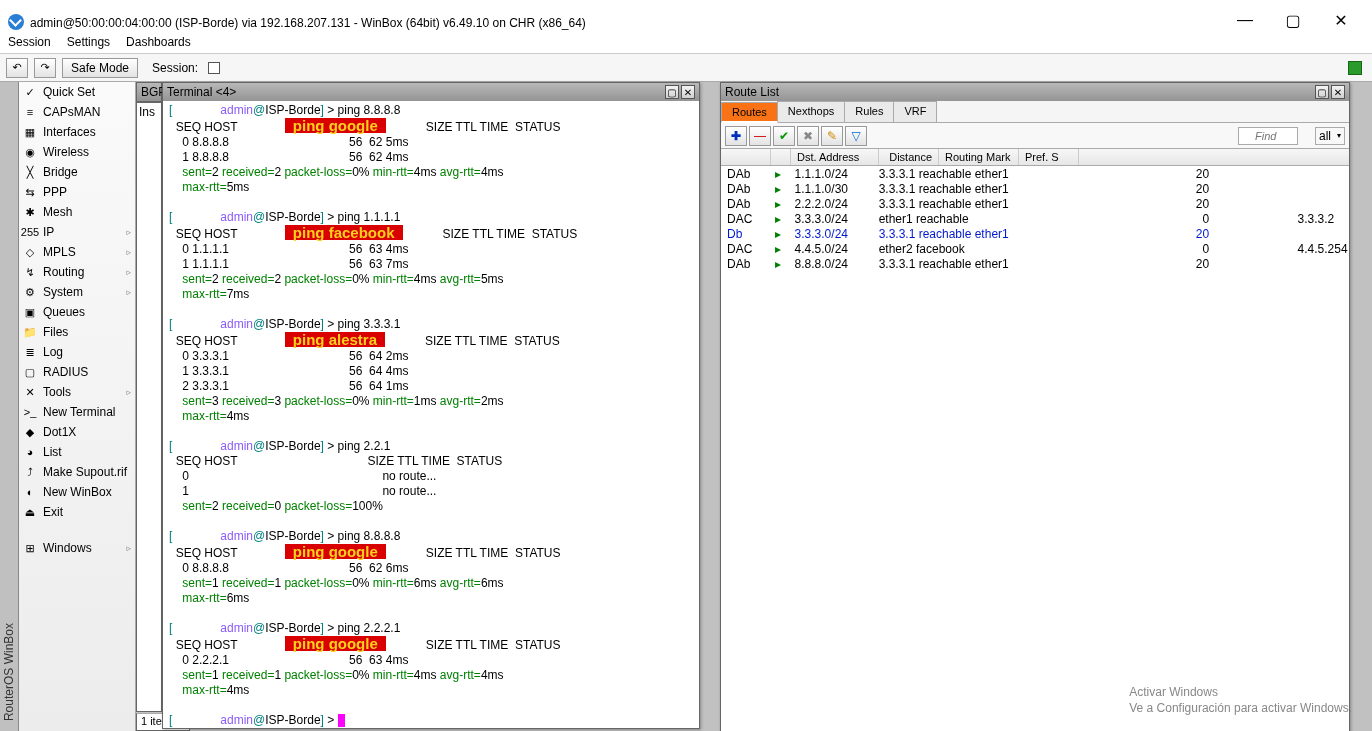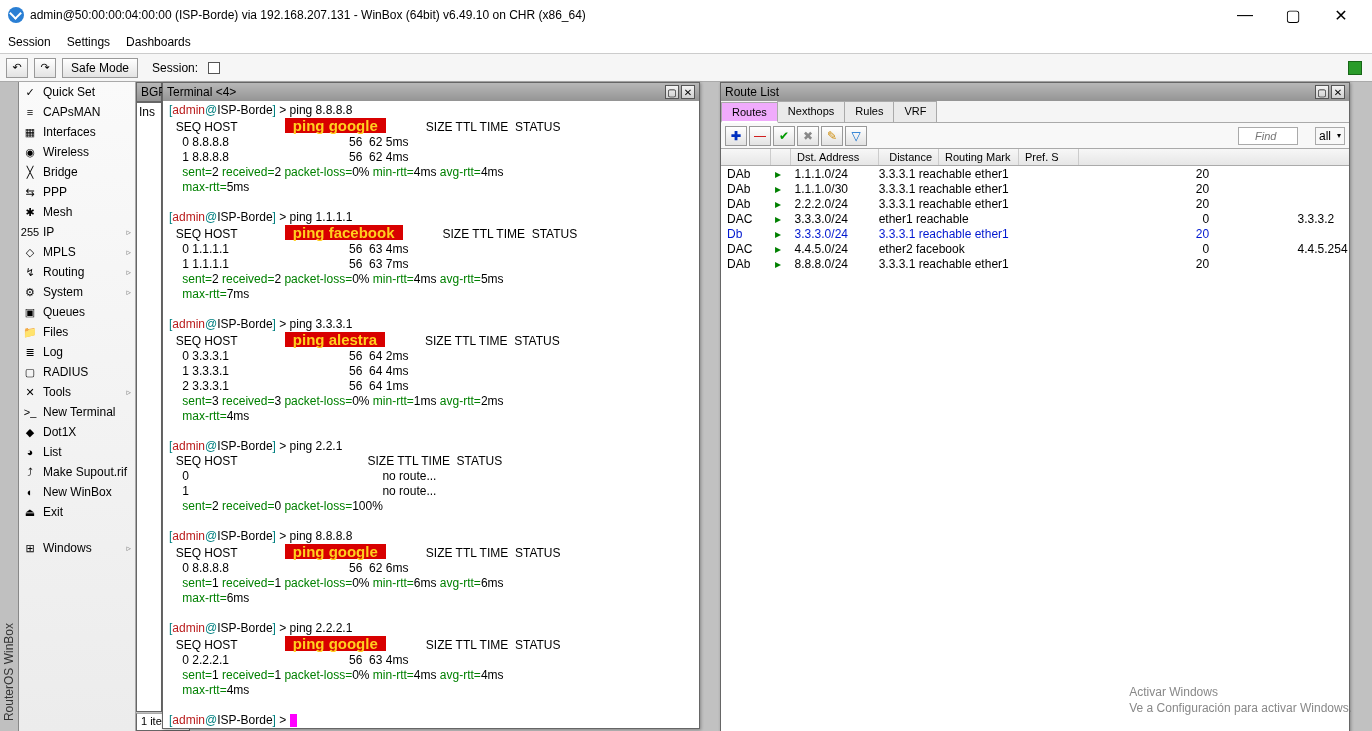--- a/index.html
+++ b/index.html
@@ -1,17 +1,17 @@
 <!DOCTYPE html>
 <html><head>
 <meta charset="utf-8">
 <style>
 * { margin: 0; padding: 0; box-sizing: border-box; font-family: "Segoe UI", Tahoma, sans-serif; font-size: 12px; }
 body { background: #fff; overflow: hidden; width: 1372px; height: 731px; }
-.titlebar { height: 30px; display: flex; align-items: center; padding: 0 8px; color: #000; }
+.titlebar { height: 30px; display: flex; align-items: flex-end; padding: 0 8px; color: #000; }
 .titlebar .logo { width: 16px; height: 16px; border-radius: 50%; background:#2a7fd4; margin-right:6px; position:relative;}
 .titlebar .logo::after{content:"";position:absolute;width:7px;height:7px;border:2px solid #fff;border-top:0;border-right:0;left:3px;top:2px;transform:rotate(-45deg);}
 .titlebar .title { flex: 1; }
 .winbtns { display: flex; gap: 18px; margin-right: 8px; }
 .winbtns span { width: 30px; text-align:center; font-size: 16px; cursor:pointer; }
 .menubar { height: 24px; display: flex; align-items: center; padding: 0 8px; gap: 16px; border-bottom: 1px solid #ccc; }
 .menubar span { cursor:pointer; }
 .toolbar { height: 28px; display: flex; align-items: center; padding: 0 6px; gap: 6px; border-bottom: 1px solid #aaa; background:#f6f6f6; }
 .tbtn { width: 22px; height: 20px; border: 1px solid #999; background: linear-gradient(#fff,#e3e3e3); display:flex; align-items:center; justify-content:center; font-size:11px; cursor:pointer;}
 .safe { height: 20px; padding: 0 8px; border: 1px solid #999; background: linear-gradient(#fff,#e3e3e3); display:flex; align-items:center; cursor:pointer;}
@@ -25,28 +25,28 @@
 .sb-item { height: 20px; display:flex; align-items:center; padding: 0 4px; gap: 6px; cursor:pointer; }
 .sb-icon { width: 14px; height: 14px; display:inline-flex; align-items:center; justify-content:center; font-size:11px;}
 .arr { margin-left:auto; color:#888; font-size:9px; }
 .workspace { flex: 1; position: relative; background: #c1c1c1; }
 .win { position: absolute; background: #fff; border: 1px solid #666; display:flex; flex-direction:column; box-shadow: 1px 1px 3px rgba(0,0,0,0.3);}
 .win-tb { height: 18px; background: linear-gradient(#b8b8b8,#949494); display:flex; align-items:center; padding:0 4px; font-size:11px; color:#000;}
 .win-tb .wt-title { flex:1; }
 .win-tb .wbtn { width: 14px; height: 14px; border:1px solid #555; background:linear-gradient(#f4f4f4,#d0d0d0); margin-left:2px; display:flex; align-items:center; justify-content:center; font-size:10px; cursor:pointer;}
 .term-body { flex:1; background:#fff; font-family: "Consolas","Courier New",monospace; font-size:13px; line-height:15px; padding: 2px 6px; overflow:hidden; white-space:pre; position:relative;}
 .prompt-br { color:#008080; }
-.prompt-at { color:#b91c1c; }
+.prompt-at { color:#8b5cf6;padding-left:48px; }
 .key { color:#008000; }
 .badge { background:#d80000; color:#ffcf1f; font-weight:bold; padding:0 8px; font-family:"Segoe UI",sans-serif; font-size:15px; display:inline-block; margin-left:4px;}
 .cursor-box{display:inline-block;width:7px;height:13px;background:#ff00ff;vertical-align:middle;}
 .route-win { }
 .tabs { height: 22px; display:flex; border-bottom: 1px solid #aaa; background:#f5f5f5;}
 .tab { padding: 3px 10px; border:1px solid #aaa; border-bottom:0; margin-right:-1px; background:#eaeaea; cursor:pointer; font-size:11px;}
-.tab.active{ background:#f0abfc; border-bottom:2px solid #fff; position:relative; top:1px;}
+.tab.active{ background:#f97316; border-bottom:2px solid #fff; position:relative; top:1px;}
 .route-tbar { height:26px; display:flex; align-items:center; gap:2px; padding:2px 4px; border-bottom:1px solid #aaa; background:#f8f8f8;}
 .ibtn { width:22px; height:20px; border:1px solid #999; background:linear-gradient(#fff,#e3e3e3); display:flex; align-items:center; justify-content:center; cursor:pointer; font-size:12px;}
 .find-box { margin-left:auto; width:60px; height:18px; border:1px solid #aaa; font-style:italic; color:#888; padding:0 16px; font-size:11px;}
 .all-combo { width:30px; height:18px; border:1px solid #aaa; margin-left:15px; font-size:11px; padding:0 3px; display:flex; align-items:center;}
 .rtable { flex:1; overflow:auto; }
 .rhead { display:flex; background:linear-gradient(#f7f7f7,#e6e6e6); border-bottom:1px solid #aaa; }
 .rh { padding:2px 6px; border-right:1px solid #ccc; font-size:11px; }
 .rrow { display:flex; font-size:11px; height:15px; align-items:center;}
 .rc { padding:0 6px; overflow:hidden; white-space:nowrap; }
 .c-flag{width:50px;} .c-tri{width:20px; color:#008000;} .c-dst{width:88px;} .c-gw{width:300px;} .c-dist{width:60px; text-align:right;} .c-rm{width:80px;} .c-ps{width:60px;}

